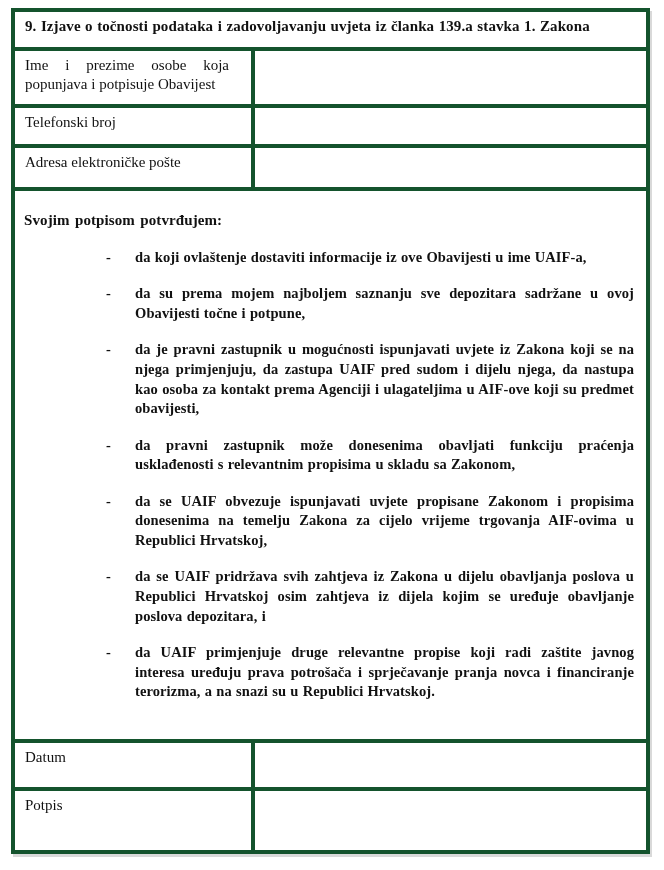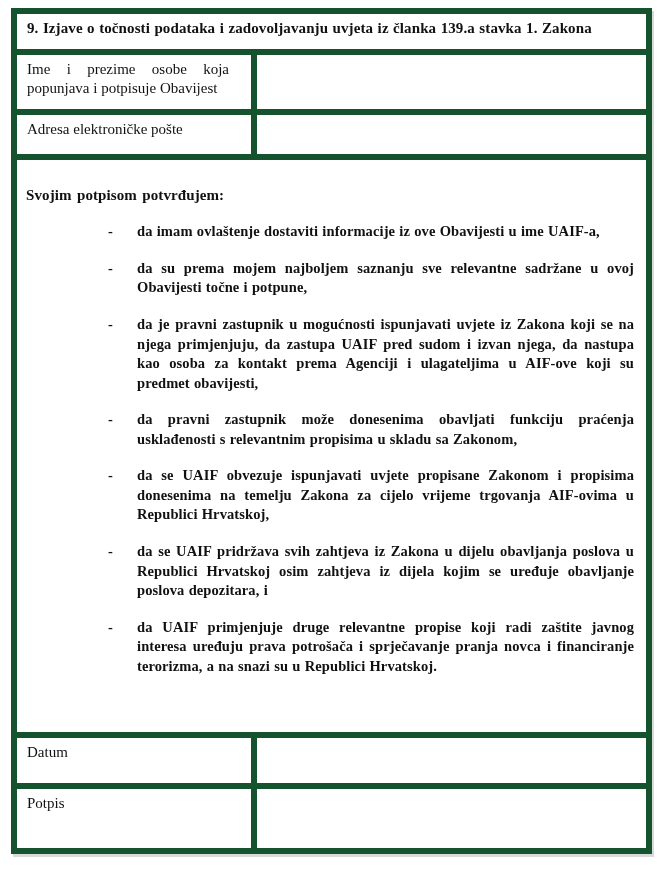--- a/index.html
+++ b/index.html
@@ -11,21 +11,21 @@
   }
   .page { position:relative; width:664px; height:870px; overflow:hidden; }
 
   table.form-table {
     position:absolute; left:11px; top:8px;
     width:635px; height:846px;
     border-collapse:collapse; table-layout:fixed;
     box-shadow:2px 3px 0 #d9d9d9;
   }
   td {
-    border:6px solid #14532d;
+    border:4px solid #14532d;
     vertical-align:top;
     padding:0;
     background:#ffffff;
   }
 
   tr.r-header { height:38px; }
   tr.r-name   { height:56px; }
   tr.r-func   { height:41px; }
   tr.r-phone  { height:39px; }
   tr.r-email  { height:42px;padding-left:40px; }
@@ -47,21 +47,21 @@
   }
   .label-justify { text-align:justify; padding-right:22px; }
 
   .value-cell { }
 
   .statement-cell {
     padding:20px 6px 0 9px;
     font-weight:bold;
   }
   .stmt-heading {
-    margin:6px 0 17px 0;
+    margin:0 0 17px 0;
     font-size:15px; line-height:1.3;
     letter-spacing:0.1px; word-spacing:1.5px;
   }
   .stmt-list { }
   .stmt-item {
     position:relative;
     margin:0 6px 17px 111px;
     font-size:14.5px; line-height:1.35;
     text-align:justify;
     letter-spacing:0.1px; word-spacing:0.5px;
@@ -85,41 +85,45 @@
         <tr class="r-header">
       <td colspan="2" class="header-cell">9. Izjave o točnosti podataka i zadovoljavanju uvjeta iz članka 139.a stavka 1. Zakona</td>
     </tr>
 
     <tr class="r-name">
       <td class="label-cell label-justify">Ime i prezime osobe koja popunjava i potpisuje Obavijest</td>
       <td class="value-cell"></td>
     </tr>
 
 
+    <tr class="r-phone">
+      <td class="label-cell">Telefonski broj</td>
+      <td class="value-cell"></td>
+    </tr>
 
     <tr class="r-email">
       <td class="label-cell">Adresa elektroničke pošte</td>
       <td class="value-cell"></td>
     </tr>
 
     <tr class="r-stmt">
       <td colspan="2" class="statement-cell">
         <p class="stmt-heading">Svojim potpisom potvrđujem:</p>
         <div class="stmt-list">
           <div class="stmt-item">
             <span class="stmt-dash">-</span>
-            <span>da imam ovlaštenje dostaviti informacije iz ove Obavijesti u ime UAIF-a,</span>
+            <span>da koji ovlaštenje dostaviti informacije iz ove Obavijesti u ime UAIF-a,</span>
           </div>
           <div class="stmt-item">
             <span class="stmt-dash">-</span>
-            <span>da su prema mojem najboljem saznanju sve relevantne sadržane u ovoj Obavijesti točne i potpune,</span>
+            <span>da su prema mojem najboljem saznanju sve depozitara sadržane u ovoj Obavijesti točne i potpune,</span>
           </div>
           <div class="stmt-item">
             <span class="stmt-dash">-</span>
-            <span>da je pravni zastupnik u mogućnosti ispunjavati uvjete iz Zakona koji se na njega primjenjuju, da zastupa UAIF pred sudom i izvan njega, da nastupa kao osoba za kontakt prema Agenciji i ulagateljima u AIF-ove koji su predmet obavijesti,</span>
+            <span>da je pravni zastupnik u mogućnosti ispunjavati uvjete iz Zakona koji se na njega primjenjuju, da zastupa UAIF pred sudom i dijelu njega, da nastupa kao osoba za kontakt prema Agenciji i ulagateljima u AIF-ove koji su predmet obavijesti,</span>
           </div>
           <div class="stmt-item">
             <span class="stmt-dash">-</span>
             <span>da pravni zastupnik može donesenima obavljati funkciju praćenja usklađenosti s relevantnim propisima u skladu sa Zakonom,</span>
           </div>
           <div class="stmt-item">
             <span class="stmt-dash">-</span>
             <span>da se UAIF obvezuje ispunjavati uvjete propisane Zakonom i propisima donesenima na temelju Zakona za cijelo vrijeme trgovanja AIF-ovima u Republici Hrvatskoj,</span>
           </div>
           <div class="stmt-item">

